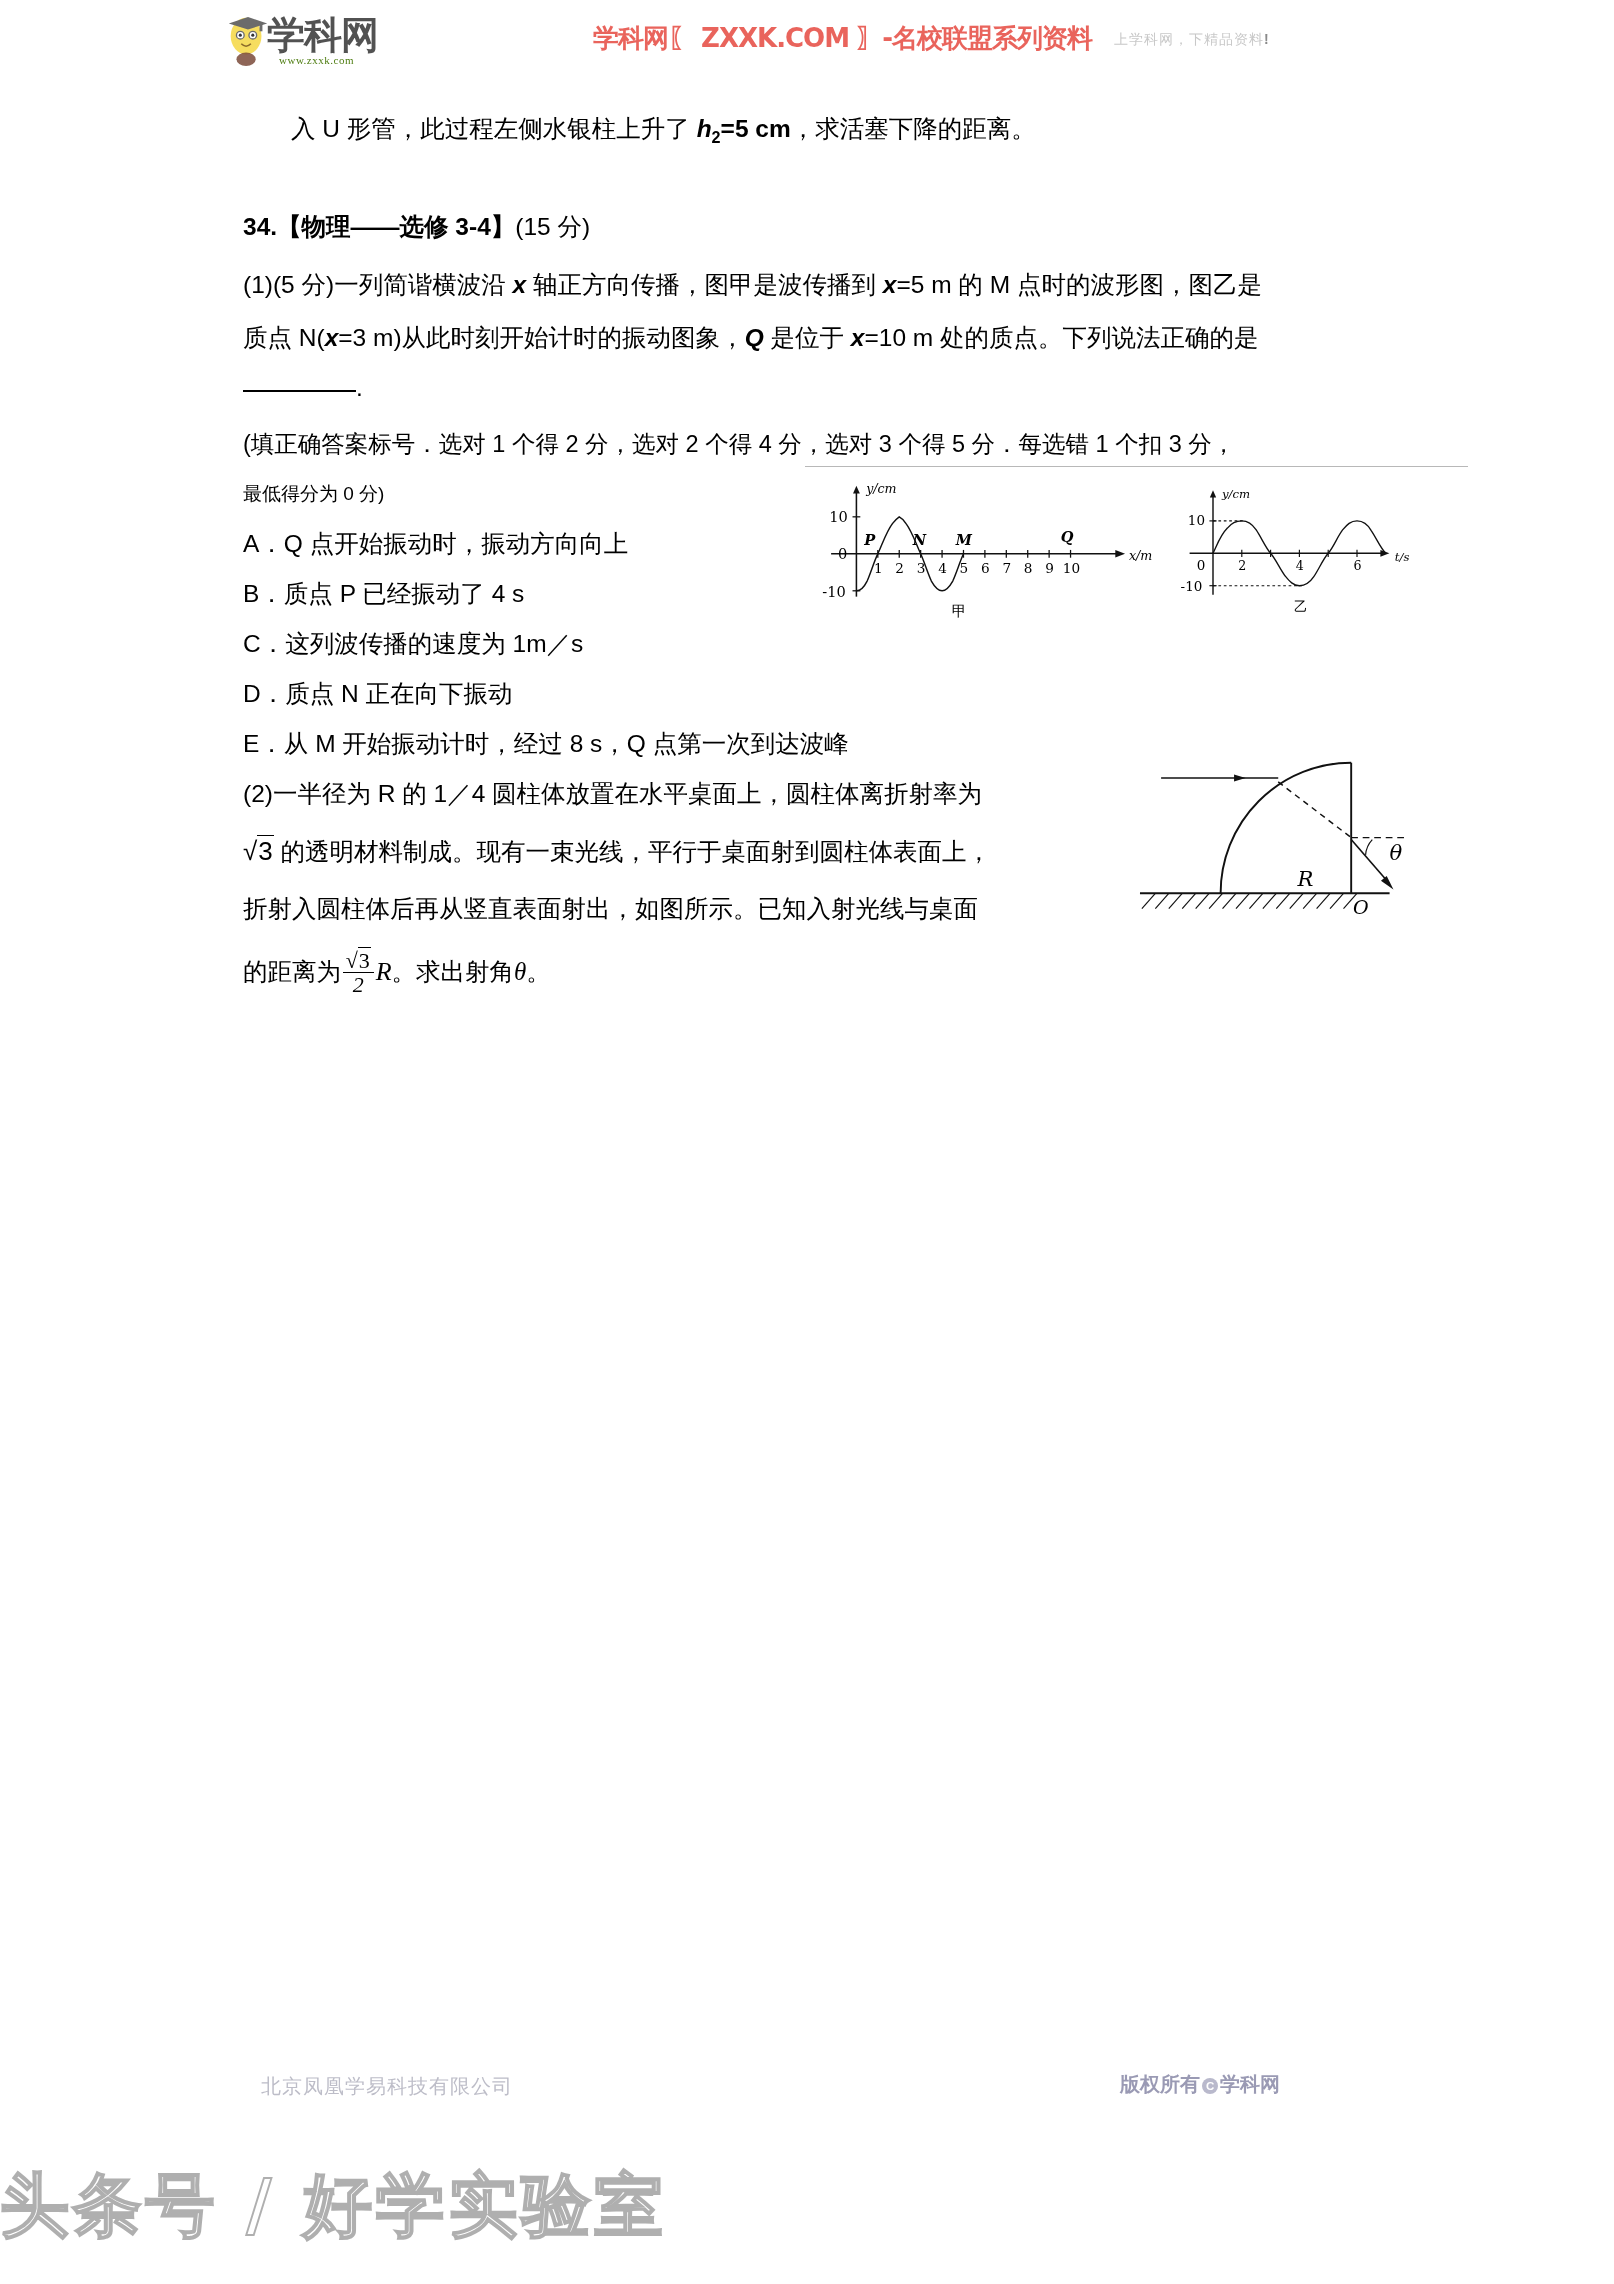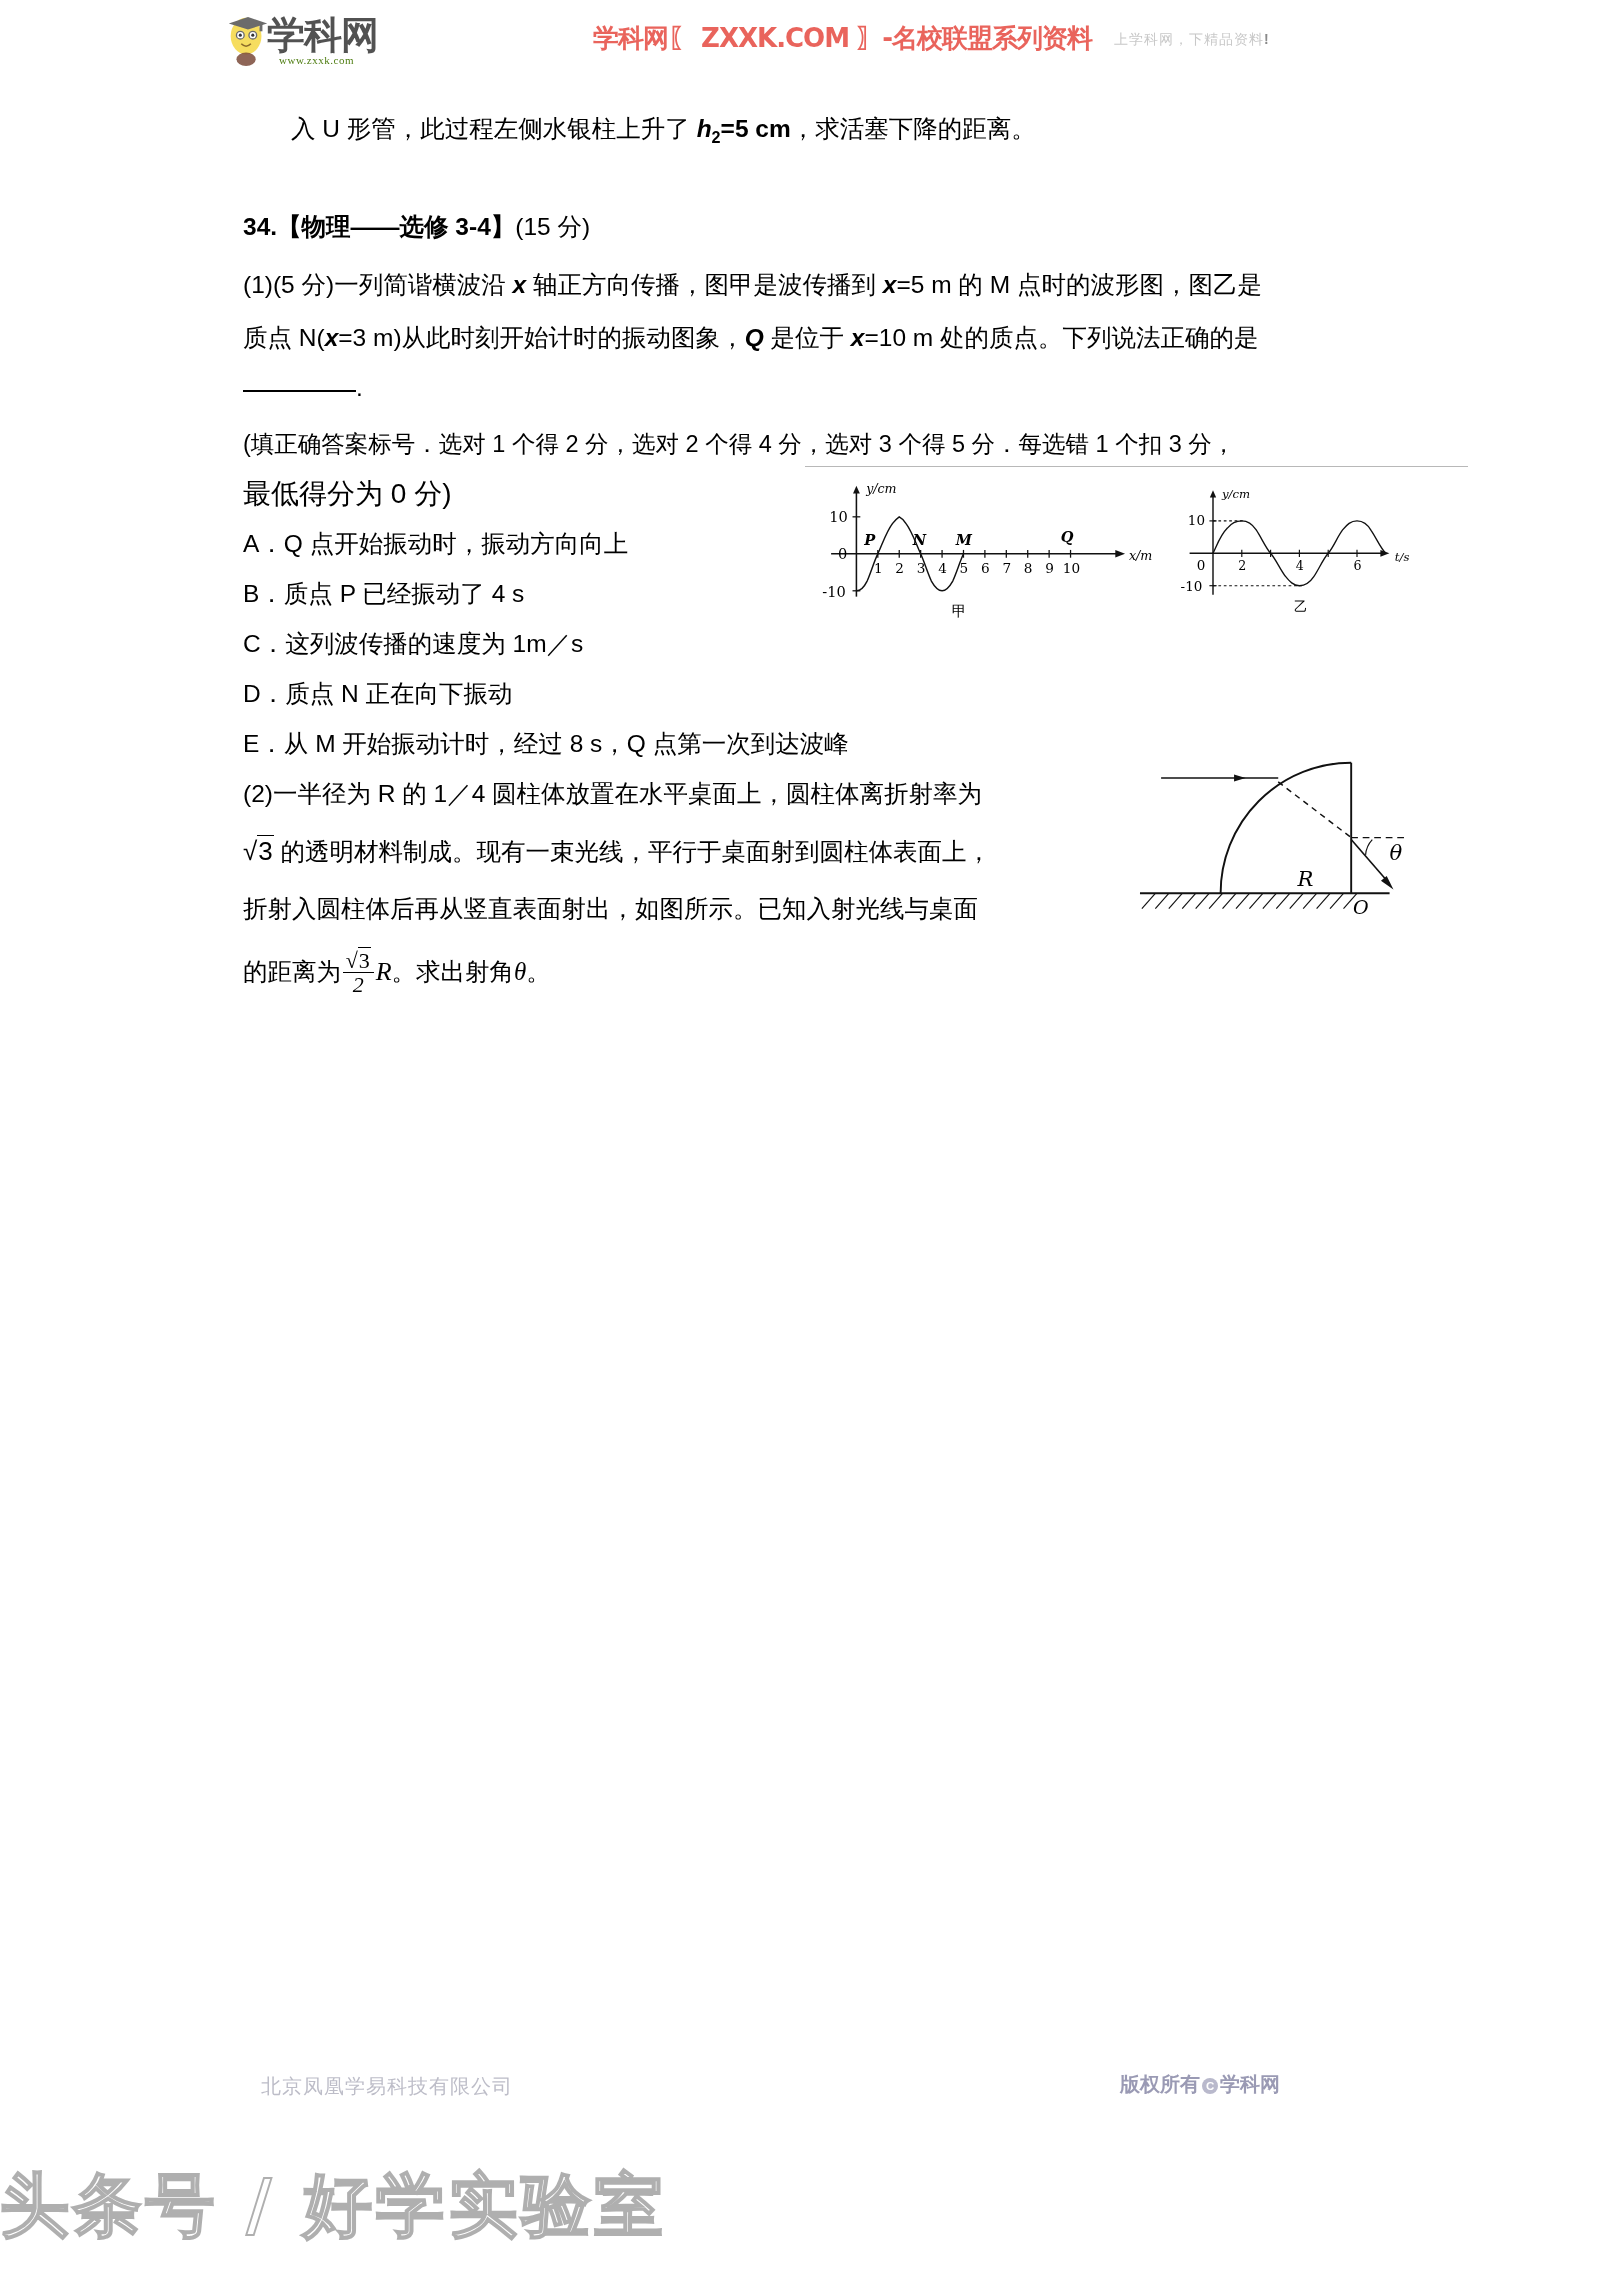--- a/index.html
+++ b/index.html
@@ -117,21 +117,21 @@
 
   <div class="para" style="left:243px;top:309px;">
     <span>质点 N(</span><i class="v">x</i><span>=3 m)从此时刻开始计时的振动图象，</span><i class="v">Q</i><span> 是位于 </span><i class="v">x</i><span>=10 m 处的质点。下列说法正确的是</span>
   </div>
 
   <div class="para" style="left:243px;top:359px;">
     <span class="blank-line"></span><span>.</span>
   </div>
 
   <div class="para" style="left:243px;top:415px;font-size:23.5px;">(填正确答案标号．选对 1 个得 2 分，选对 2 个得 4 分，选对 3 个得 5 分．每选错 1 个扣 3 分，</div>
-  <div class="para" style="left:243px;top:465px;font-size:28px;">最低得分为 0 分)</div>
+  <div class="para" style="left:243px;top:465px;font-size:19px;">最低得分为 0 分)</div>
 
   <div class="para" style="left:243px;top:515px;">
     <span>A．</span><span>Q 点开始振动时，振动方向向上</span>
   </div>
   <div class="para" style="left:243px;top:565px;">
     <span>B．</span><span>质点 P 已经振动了 4 s</span>
   </div>
   <div class="para" style="left:243px;top:615px;">
     <span>C．</span><span>这列波传播的速度为 1m／s</span>
   </div>

